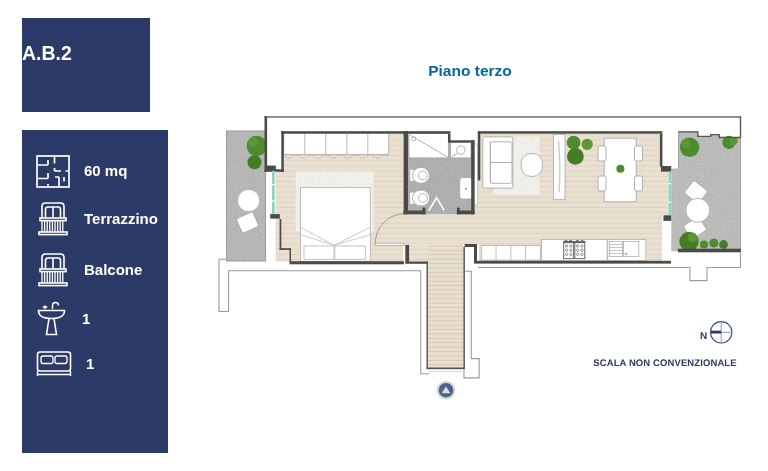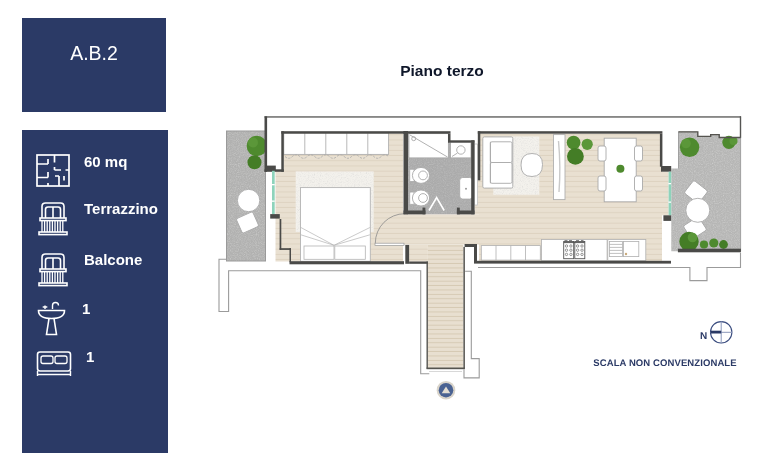--- a/index.html
+++ b/index.html
@@ -1,23 +1,23 @@
 <!DOCTYPE html>
 <html><head><meta charset="utf-8">
 <style>
 html,body{margin:0;padding:0;width:768px;height:471px;background:#ffffff;font-family:"Liberation Sans",sans-serif;overflow:hidden}
 .abs{position:absolute}
 svg text{text-rendering:geometricPrecision}
 .navy{background:#2b3a66;color:#ffffff}
-.row{display:flex;margin:0 0 0 14px}
+.row{display:flex;align-items:center;margin:0 0 0 14px}
 .rowtxt{font-size:15px;font-weight:bold;color:#fff;margin-left:14px;line-height:16px}
 </style></head>
 <body>
 
-<div class="abs navy" style="left:22px;top:18px;width:144px;height:94px;text-align:center;font-weight:normal;font-size:19.5px;">
+<div class="abs navy" style="left:22px;top:18px;width:128px;height:94px;text-align:left;font-weight:bold;font-size:19.5px;">
   <div style="margin-top:23.5px">A.B.2</div>
 </div>
 
 <div class="abs navy" style="left:22px;top:130px;width:146px;height:323px;">
 
 <div class="row" style="margin-top:24px;height:34px" id="r1">
       <svg width="34" height="33" viewBox="0 0 34 33" fill="none" stroke="#ffffff" stroke-width="1.7">
 <rect x="1" y="1" width="32" height="31"></rect>
 <path d="M18.5,1 V8.5 M18.5,13 V16"></path>
 <path d="M1,10 H12 M12,10 V5"></path>
@@ -70,21 +70,21 @@
 <rect x="1.5" y="3" width="33" height="19" rx="2.5"></rect>
 <rect x="5" y="7" width="12" height="7.5" rx="2" stroke-width="1.3"></rect>
 <rect x="19" y="7" width="12" height="7.5" rx="2" stroke-width="1.3"></rect>
 <path d="M1.5,22 V27 M34.5,22 V27 M1.5,25.5 H34.5" stroke-width="1.4"></path>
 </svg>
       <span class="rowtxt">1</span>
     </div>
 
 </div>
 
-<div class="abs" style="left:342px;top:62px;width:200px;text-align:center;color:#0f172a;font-weight:bold;font-size:15.5px">Piano terzo</div>
+<div class="abs" style="left:370px;top:62px;width:200px;text-align:center;color:#0369a1;font-weight:bold;font-size:15.5px">Piano terzo</div>
 
 <svg class="abs" style="left:0;top:0" width="768" height="471" viewBox="0 0 768 471">
 <defs>
 <pattern id="wood" width="8" height="5.2" patternUnits="userSpaceOnUse">
   <rect width="8" height="5.2" fill="#e9e0d1"></rect>
   <rect y="4.3" width="8" height="0.9" fill="#ddd2c0"></rect>
 </pattern>
 <pattern id="stair" width="8" height="4.4" patternUnits="userSpaceOnUse">
   <rect width="8" height="4.4" fill="#e8dfd0"></rect>
   <rect y="3.5" width="8" height="0.9" fill="#d5c8b2"></rect>

